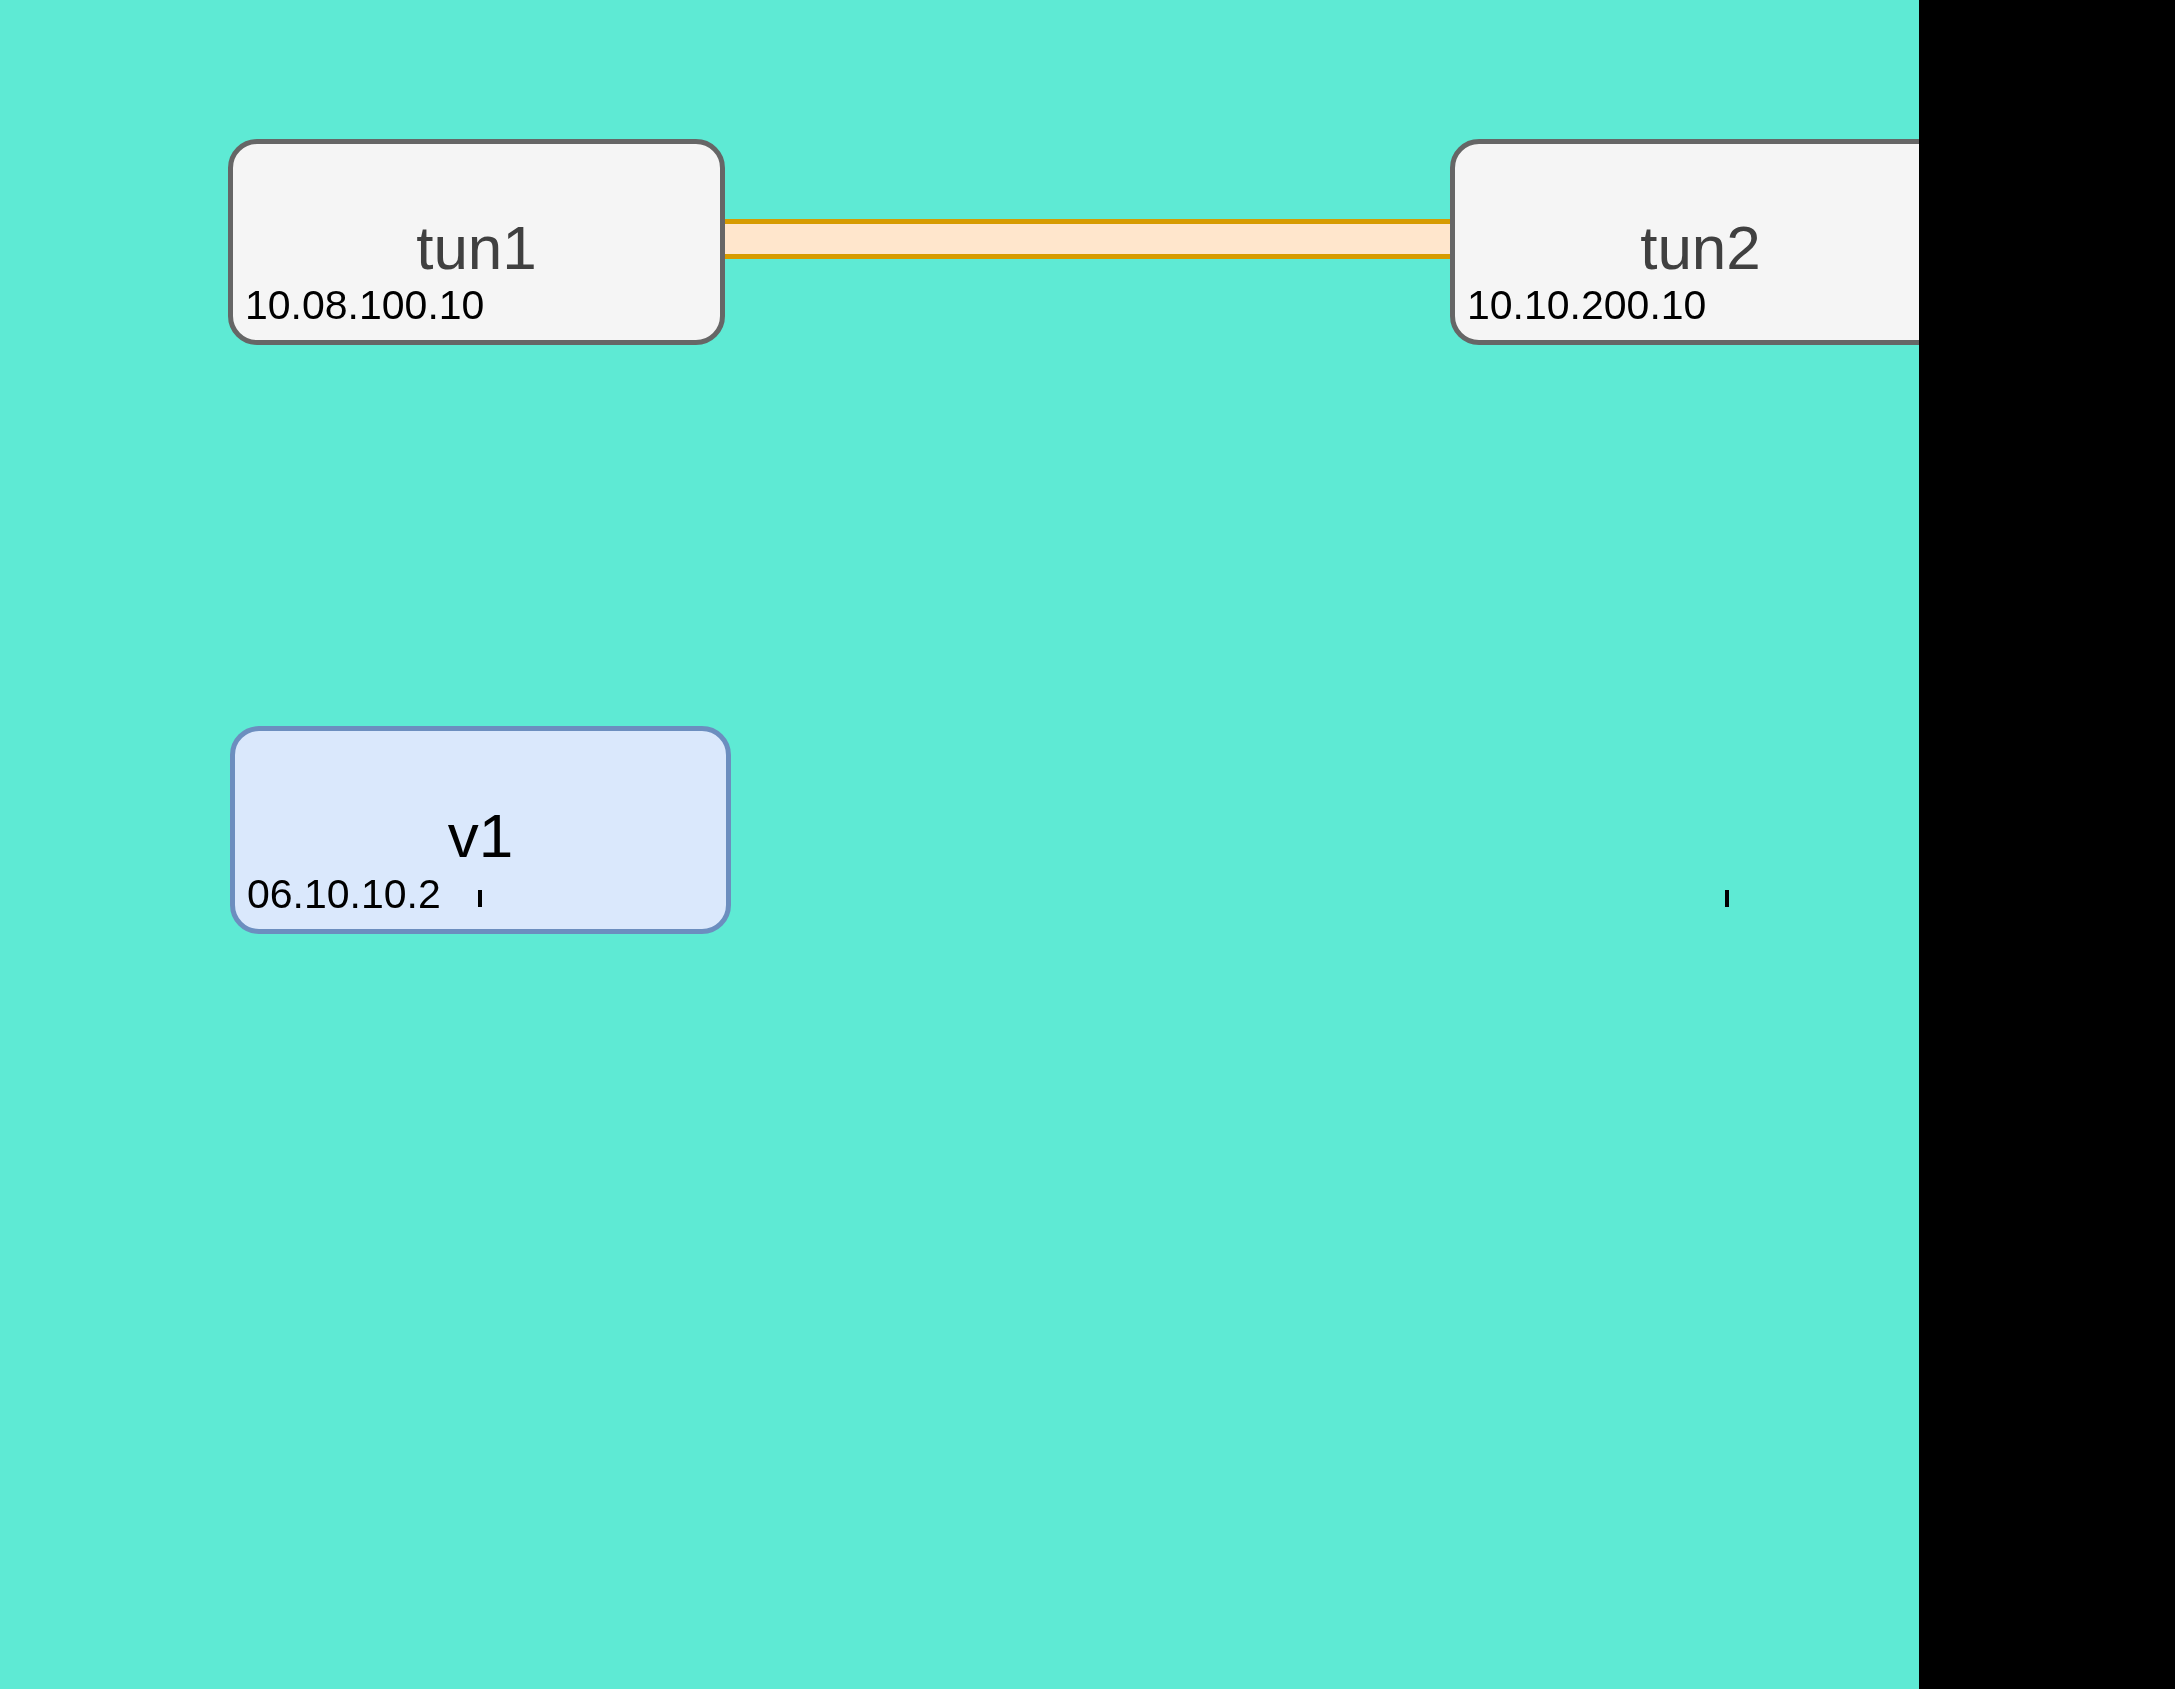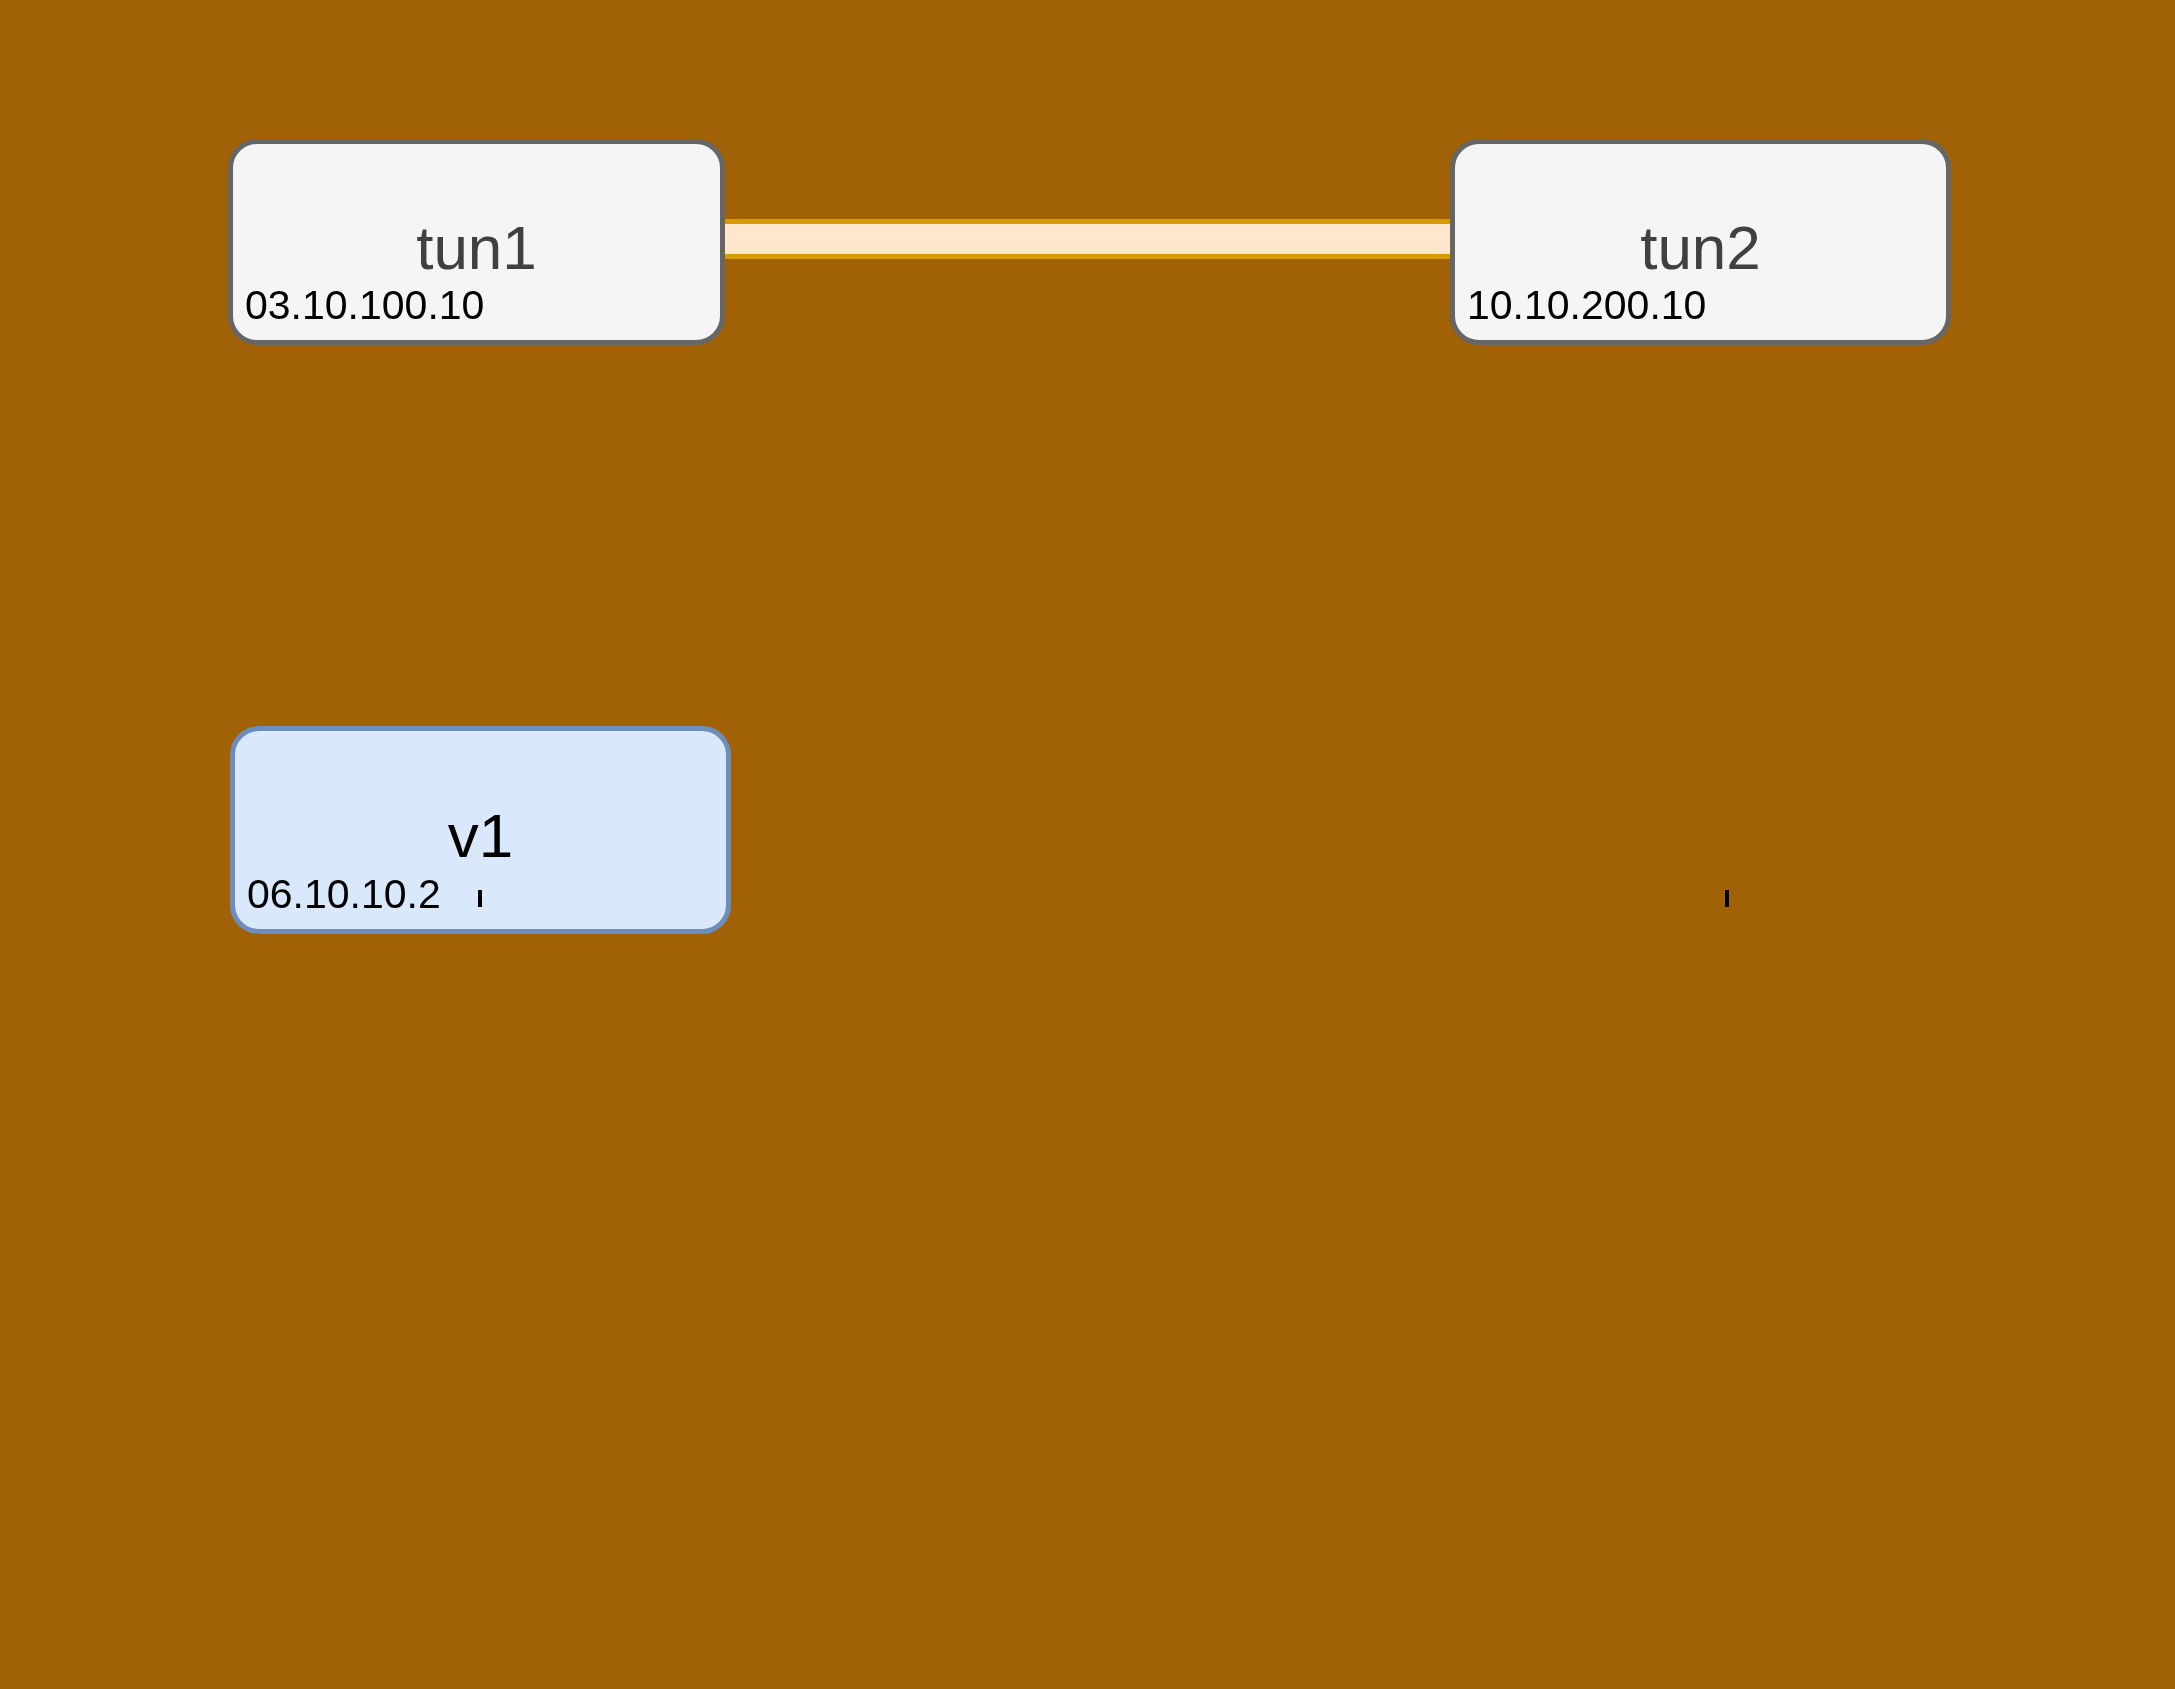--- a/index.html
+++ b/index.html
@@ -2,23 +2,23 @@
 <html style="font-size:13.8px"><head>
 <meta charset="utf-8">
 <style>
   html, body {
     margin: 0;
     padding: 0;
     background: #000000;
   }
   .canvas {
     position: relative;
-    width: 2175px;
+    width: 1919px;
     height: 1690px;
-    background: #a16207;
+    background: #5eead4;
     overflow: hidden;
     font-family: "Liberation Sans", sans-serif;
   }
 
   
   .node {
     position: absolute;
     box-sizing: border-box;
     border-radius: 29px;
     display: flex;
@@ -115,21 +115,21 @@
 </style>
 </head>
 <body>
 
 <div class="canvas">
 
   <div class="tunnel-link"></div>
 
   <div class="node node-gray" id="tun1">
     <div class="name">tun1</div>
-    <div class="ip">03.10.100.10</div>
+    <div class="ip">10.08.100.10</div>
   </div>
 
   <div class="node node-gray" id="tun2">
     <div class="name">tun2</div>
     <div class="ip">10.10.200.10</div>
   </div>
 
   <div class="node node-blue" id="v1">
     <div class="name">v1</div>
     <div class="ip">06.10.10.2</div>

